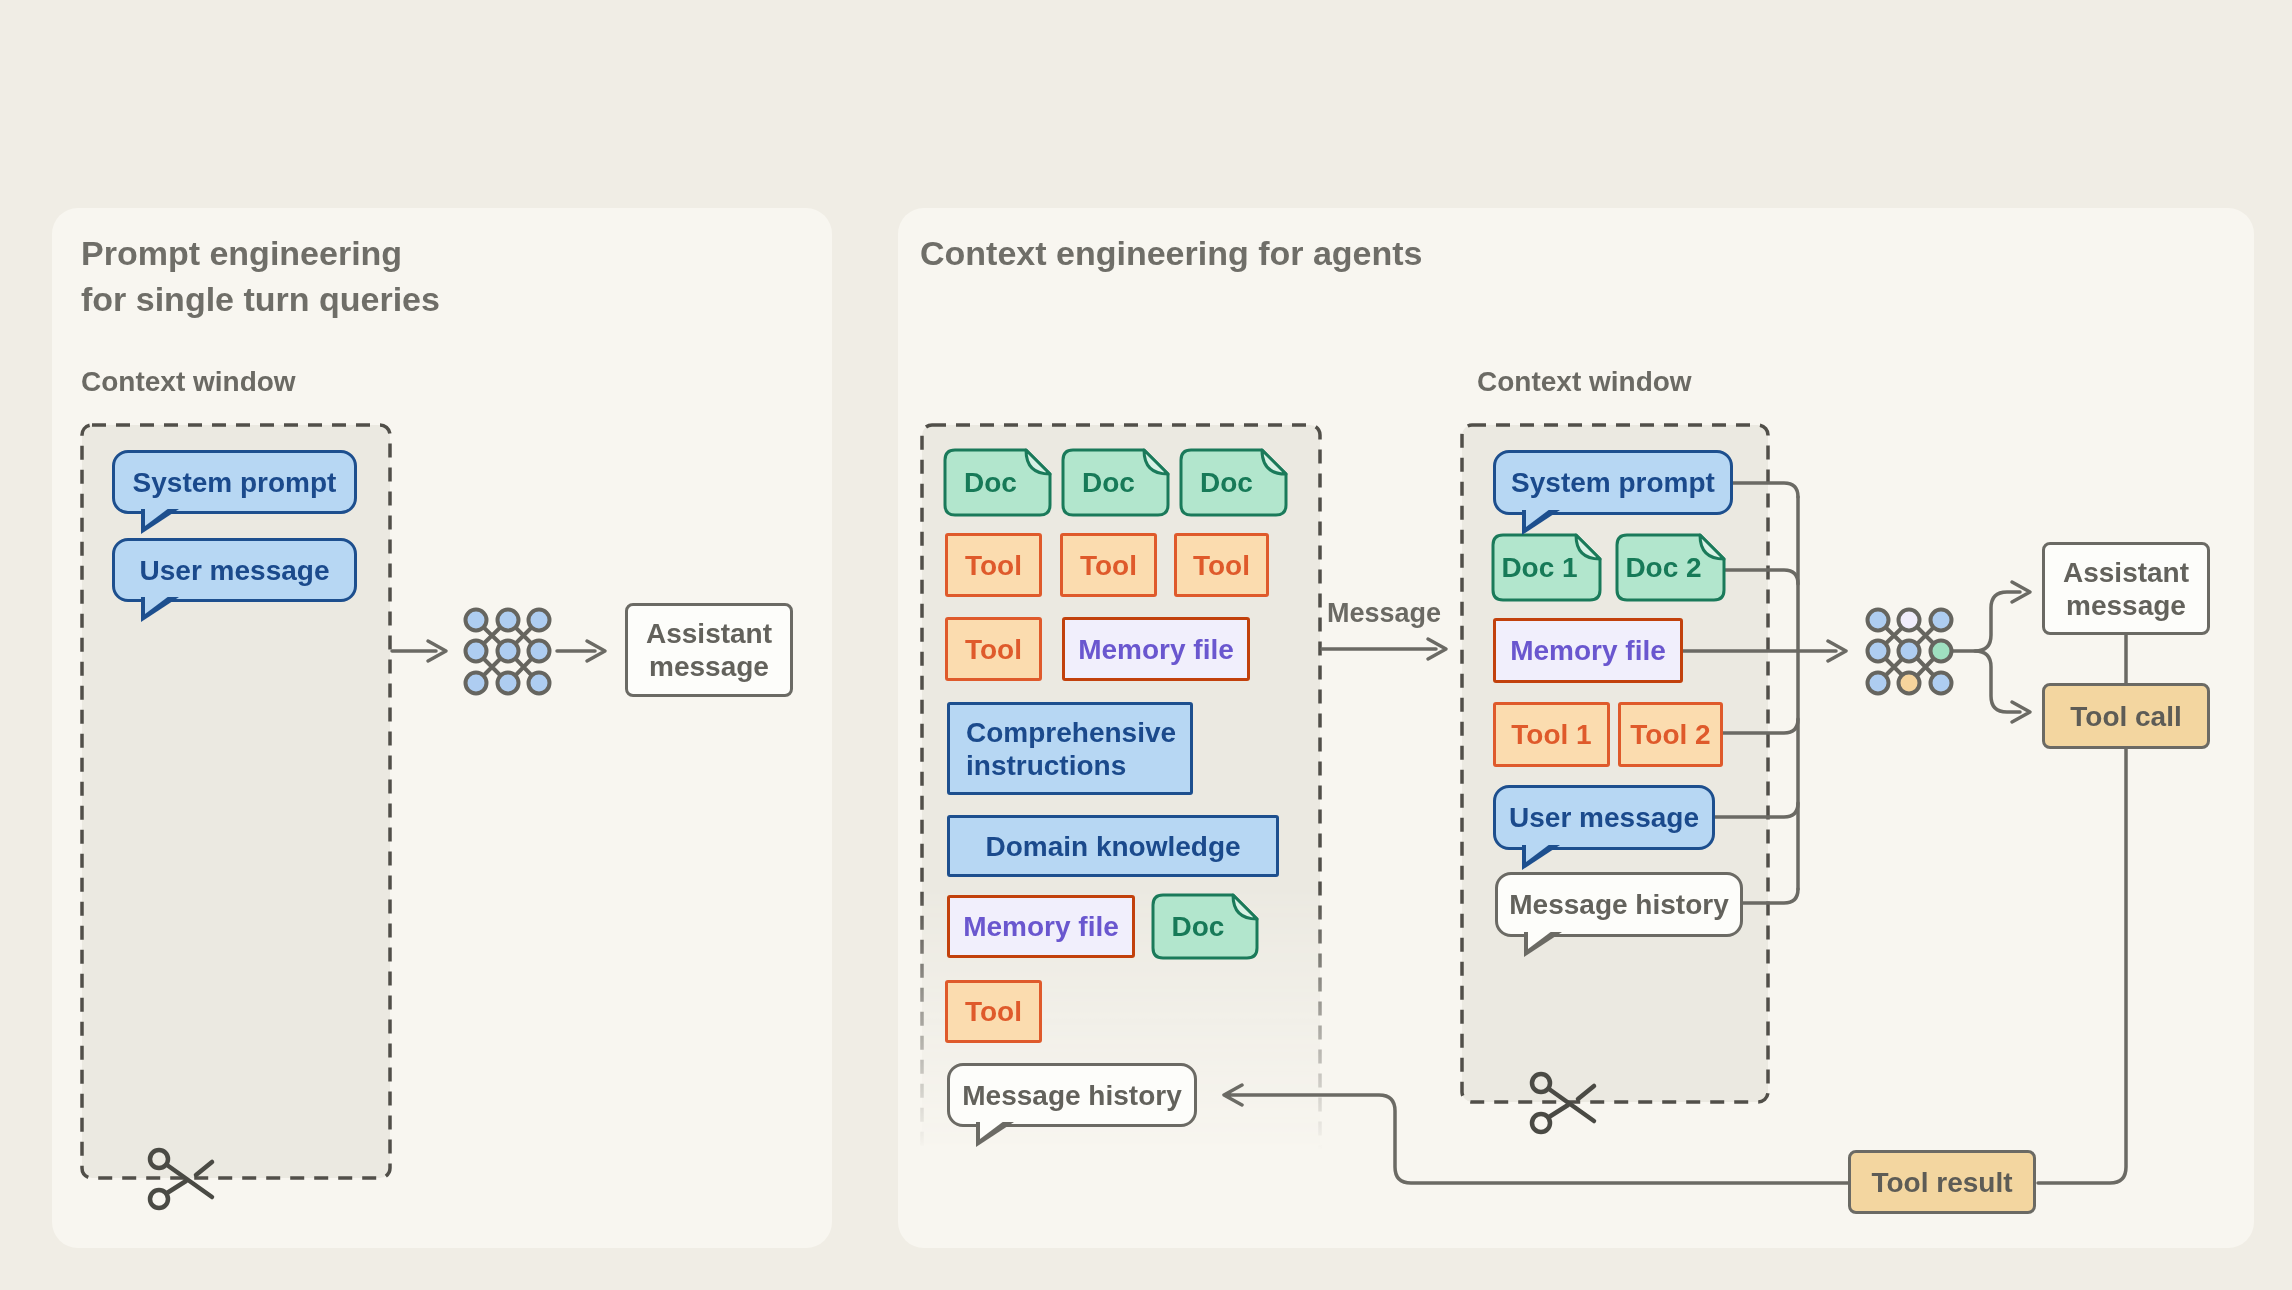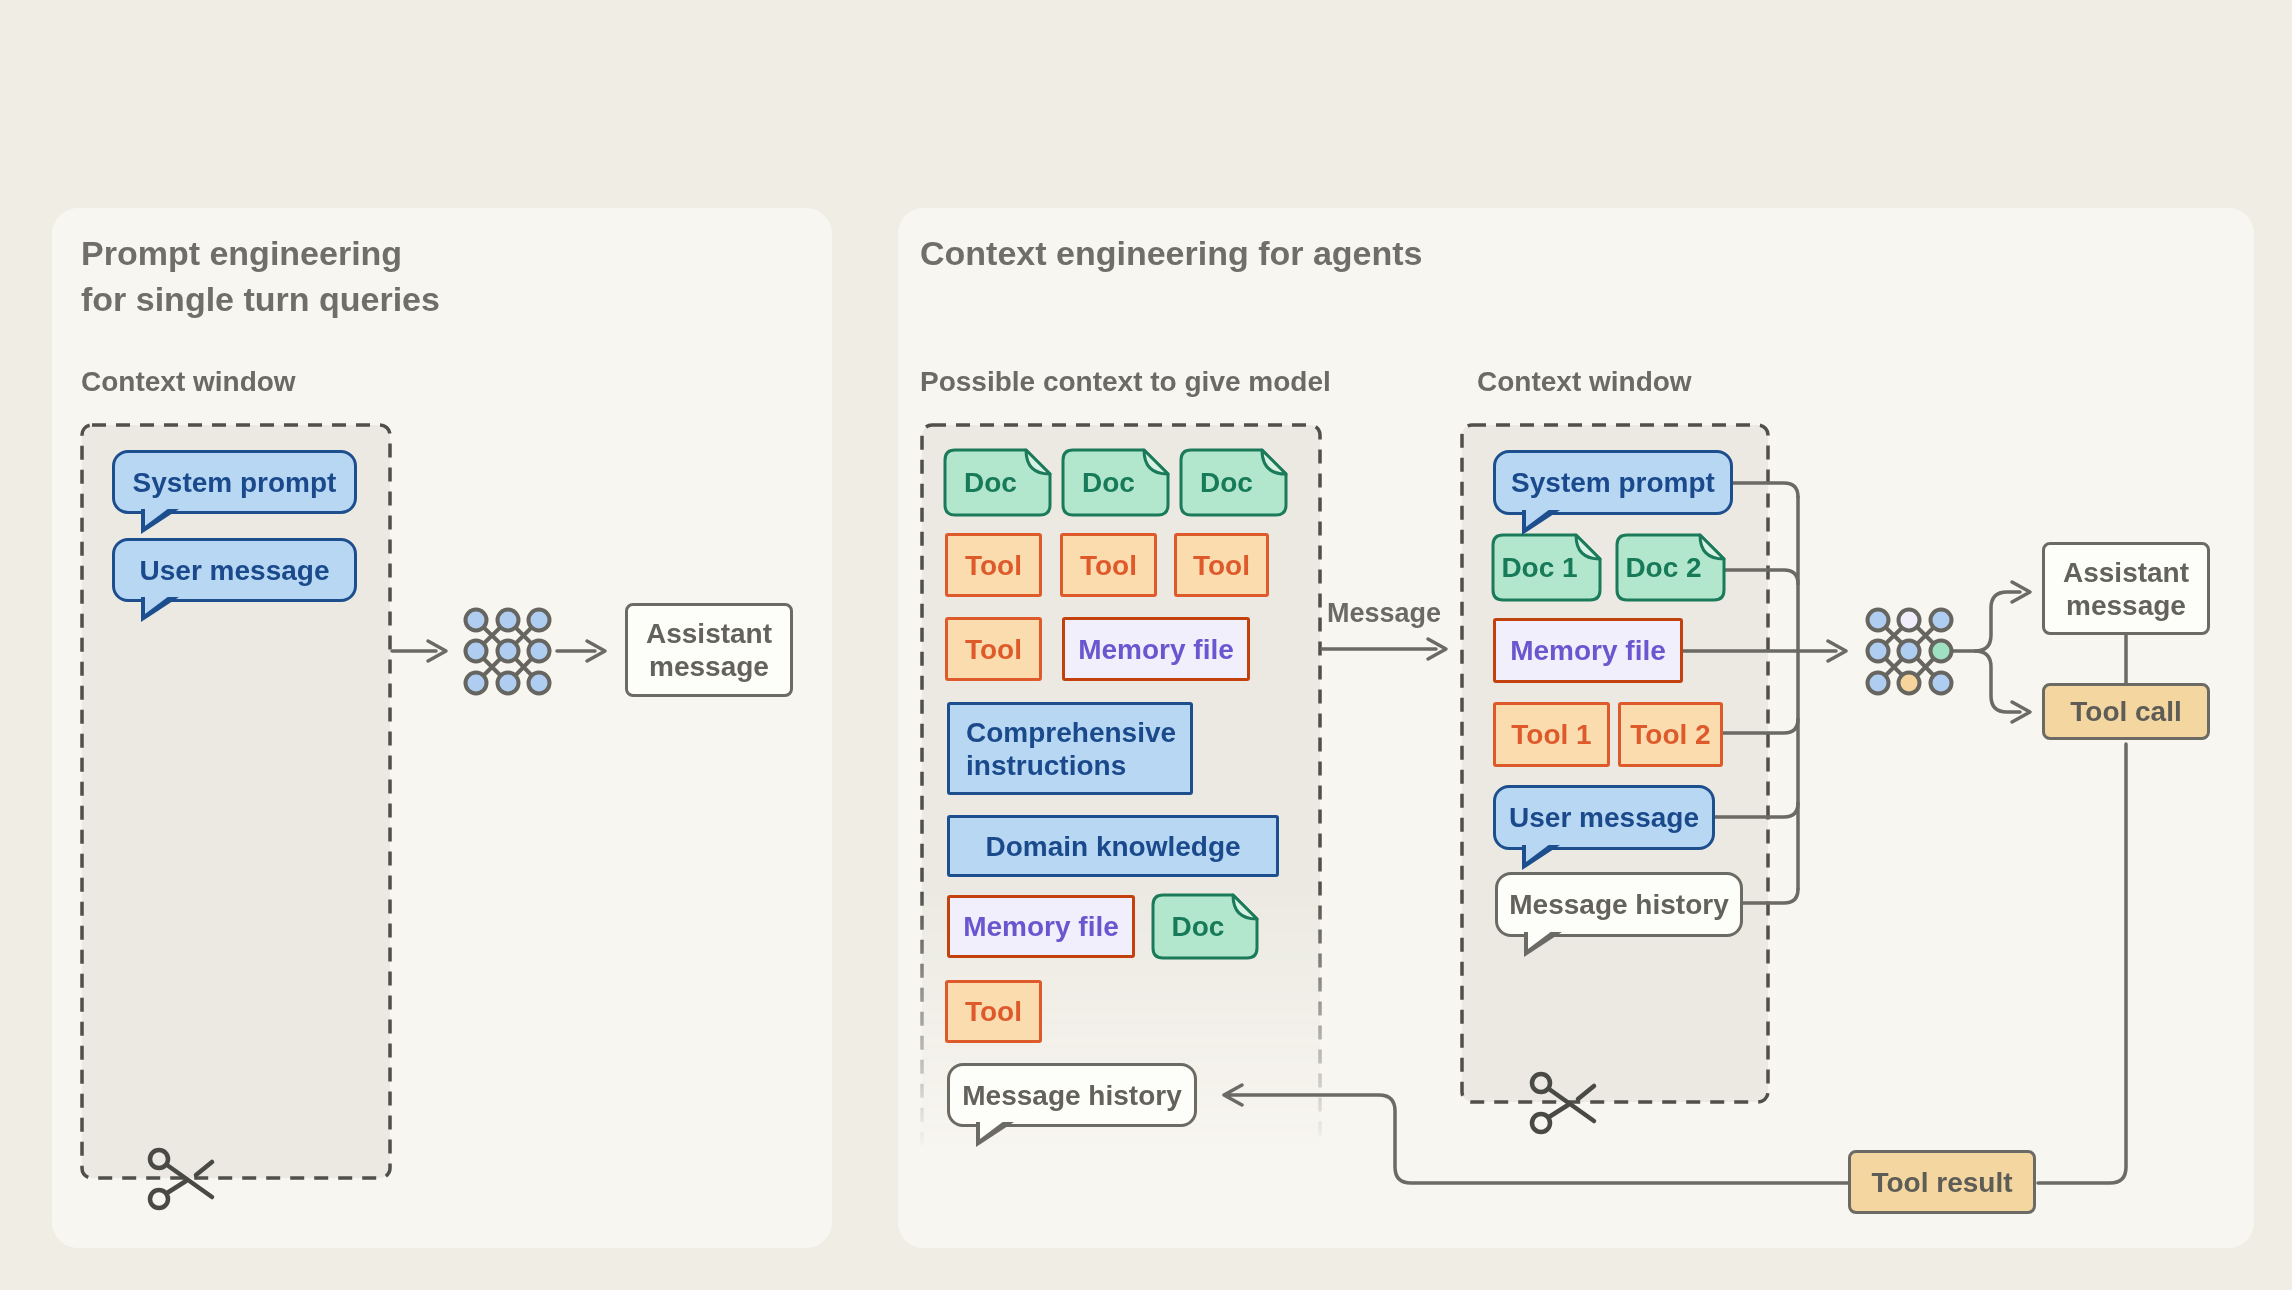--- a/index.html
+++ b/index.html
@@ -141,21 +141,20 @@
     <div>Prompt engineering</div>
     <div>for single turn queries</div>
   </div>
   <div class="sublabel" style="left:81px;top:366px;">Context window</div>
 
   <div class="chip blue bubble" style="left:112px;top:450px;width:245px;height:64px;">System prompt</div>
   <div class="chip blue bubble" style="left:112px;top:538px;width:245px;height:64px;">User message</div>
   <div class="chip whitebox rad12" style="left:625px;top:603px;width:168px;height:94px;padding:0 18px;">Assistant message</div>
 
   <div class="panel-heading" style="left:920px;top:230px;">Context engineering for agents</div>
-  <div class="sublabel" style="left:920px;top:366px;">Possible context to give model</div>
   <div class="sublabel" style="left:1477px;top:366px;">Context window</div>
 
   <div class="doc-label" style="left:945px;top:450px;width:105px;height:65px;">Doc</div>
   <div class="doc-label" style="left:1063px;top:450px;width:105px;height:65px;">Doc</div>
   <div class="doc-label" style="left:1181px;top:450px;width:105px;height:65px;">Doc</div>
 
   <div class="chip orange" style="left:945px;top:533px;width:97px;height:64px;">Tool</div>
   <div class="chip orange" style="left:1060px;top:533px;width:97px;height:64px;">Tool</div>
   <div class="chip orange" style="left:1174px;top:533px;width:95px;height:64px;">Tool</div>
 
@@ -177,16 +176,16 @@
   <div class="chip blue bubble" style="left:1493px;top:450px;width:240px;height:65px;">System prompt</div>
   <div class="doc-label" style="left:1493px;top:535px;width:107px;height:65px;">Doc 1</div>
   <div class="doc-label" style="left:1617px;top:535px;width:107px;height:65px;">Doc 2</div>
   <div class="chip purple" style="left:1493px;top:618px;width:190px;height:65px;">Memory file</div>
   <div class="chip orange" style="left:1493px;top:702px;width:117px;height:65px;">Tool 1</div>
   <div class="chip orange" style="left:1618px;top:702px;width:105px;height:65px;">Tool 2</div>
   <div class="chip blue bubble" style="left:1493px;top:785px;width:222px;height:65px;">User message</div>
   <div class="chip whitebox bubble" style="left:1495px;top:872px;width:248px;height:65px;">Message history</div>
 
   <div class="chip whitebox rad12" style="left:2042px;top:542px;width:168px;height:93px;padding:0 18px;">Assistant message</div>
-  <div class="chip tan rad12" style="left:2042px;top:683px;width:168px;height:57px;">Tool call</div>
+  <div class="chip tan rad12" style="left:2042px;top:683px;width:168px;height:66px;">Tool call</div>
   <div class="chip tan rad12" style="left:1848px;top:1150px;width:188px;height:64px;">Tool result</div>
 
 </div>
 
 </body></html>

